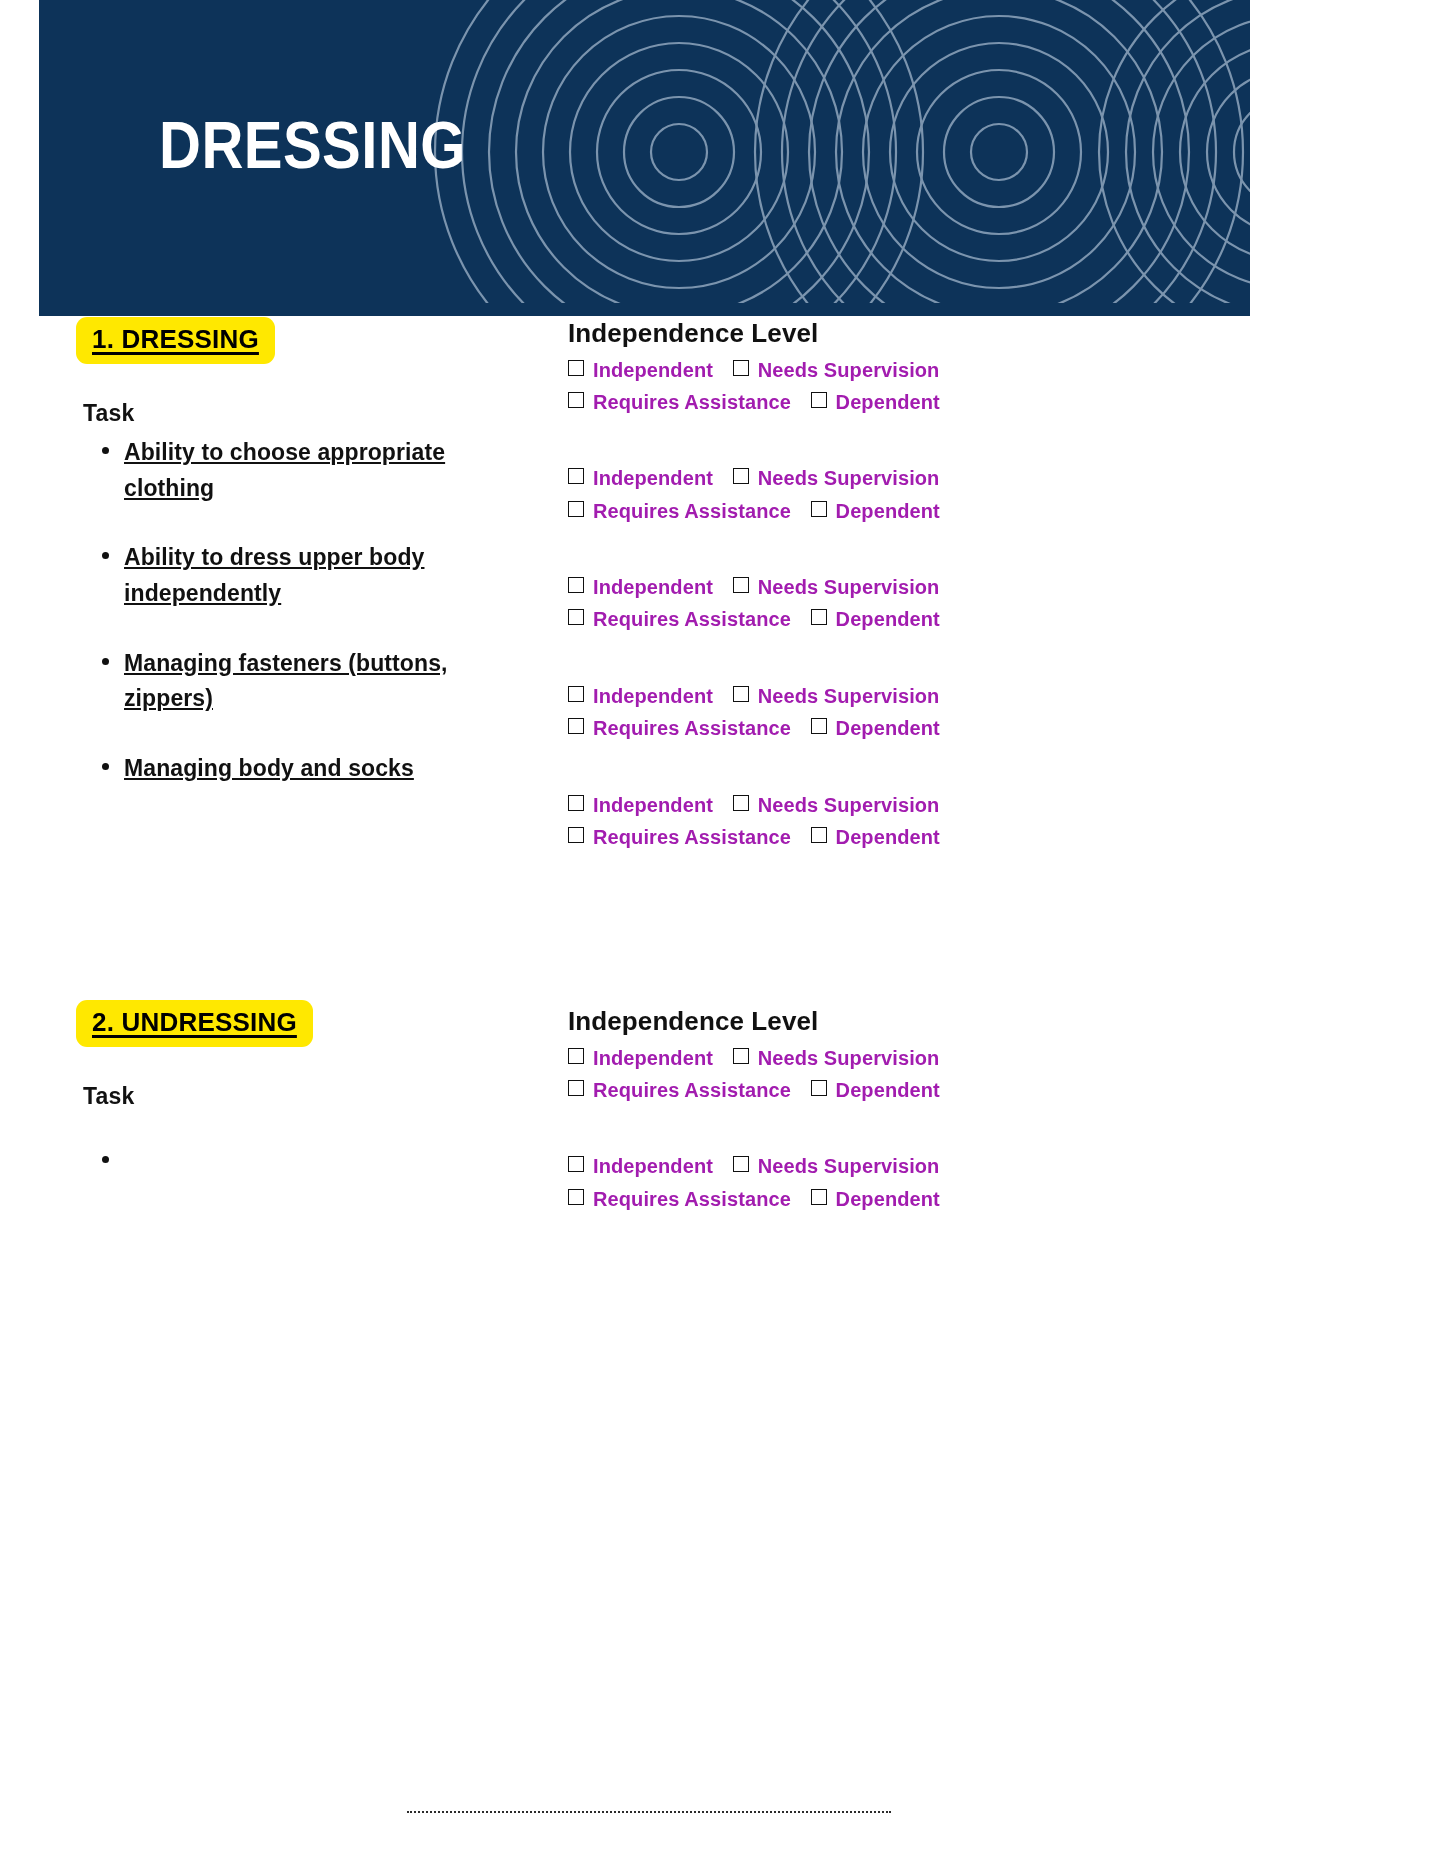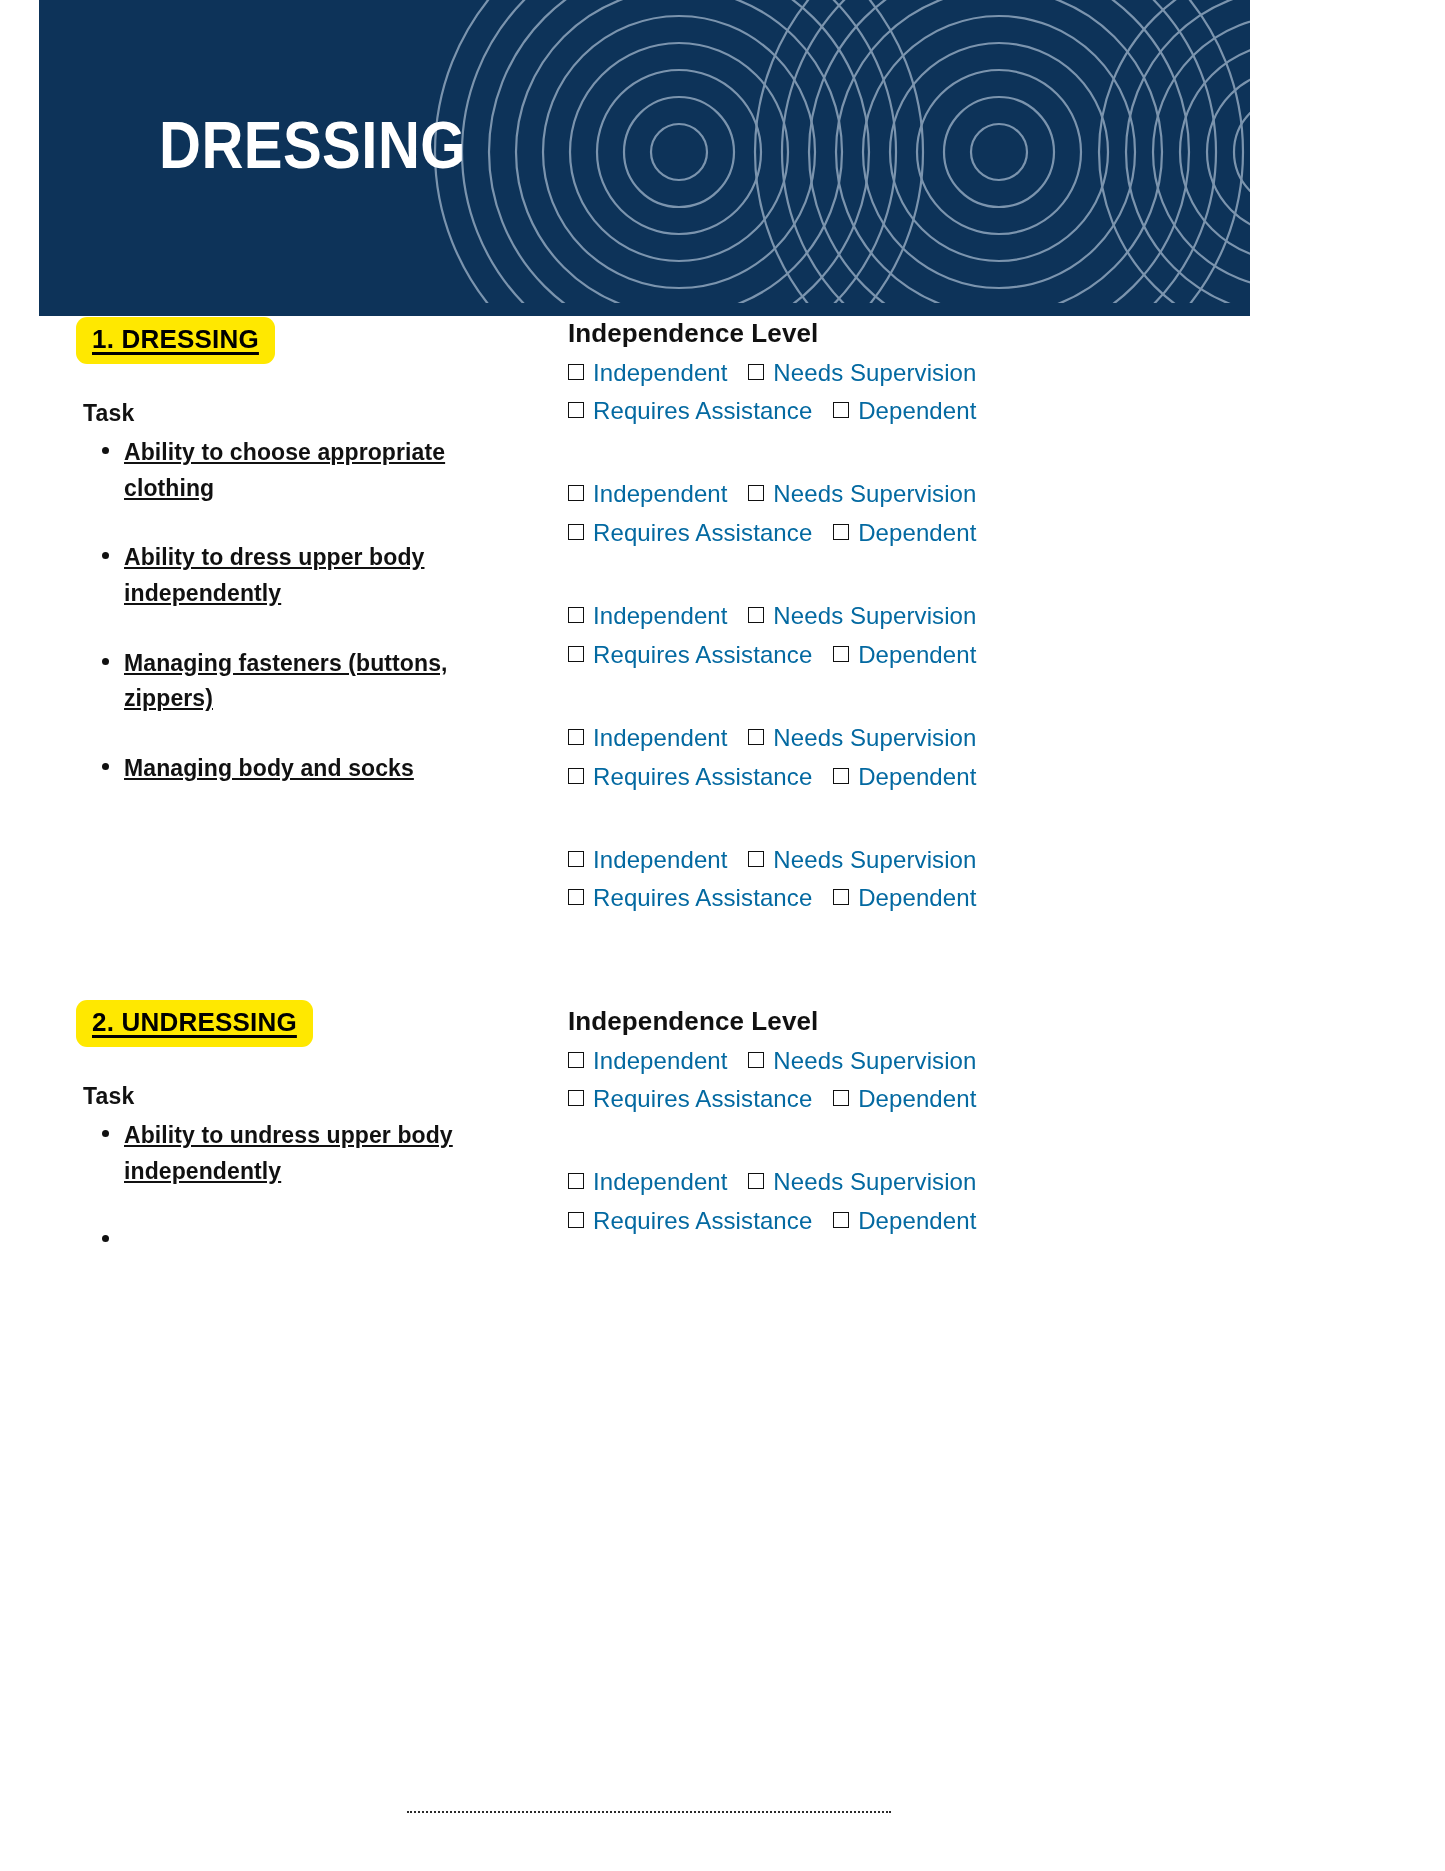--- a/index.html
+++ b/index.html
@@ -138,23 +138,23 @@
   }
   .opt-groups {
     margin: 0;
     padding: 0;
     list-style: none;
   }
   .opt-group {
     font-size: 0;
   }
   .opt-row {
-    font-size: 24px;
-    font-weight: normal;
-    color: #0369a1;
+    font-size: 20px;
+    font-weight: bold;
+    color: #a21caf;
     line-height: 1.62;
     white-space: nowrap;
     letter-spacing: 0.1px;
   }
   .opt {
     display: inline;
   }
   .checkbox {
     display: inline-block;
     width: 16px;
@@ -301,24 +301,20 @@
         </div>
       </div>
     </div>
   </div>
 
   <div class="section" id="section-1">
     <div class="col-left">
       <div class="section-badge">2. UNDRESSING</div>
       <div class="task-label">Task</div>
       <ul class="task-list">
-        <li class="task-item">
-          <span class="bullet"></span>
-          <span>Ability to undress upper body independently</span>
-        </li>
         <li class="task-item" style="margin-top:34px;">
           <span class="bullet"></span>
         </li>
       </ul>
     </div>
 
     <div class="col-right" style="top:5px;">
       <div class="independence-label">Independence Level</div>
 
       <div class="opt-groups">

